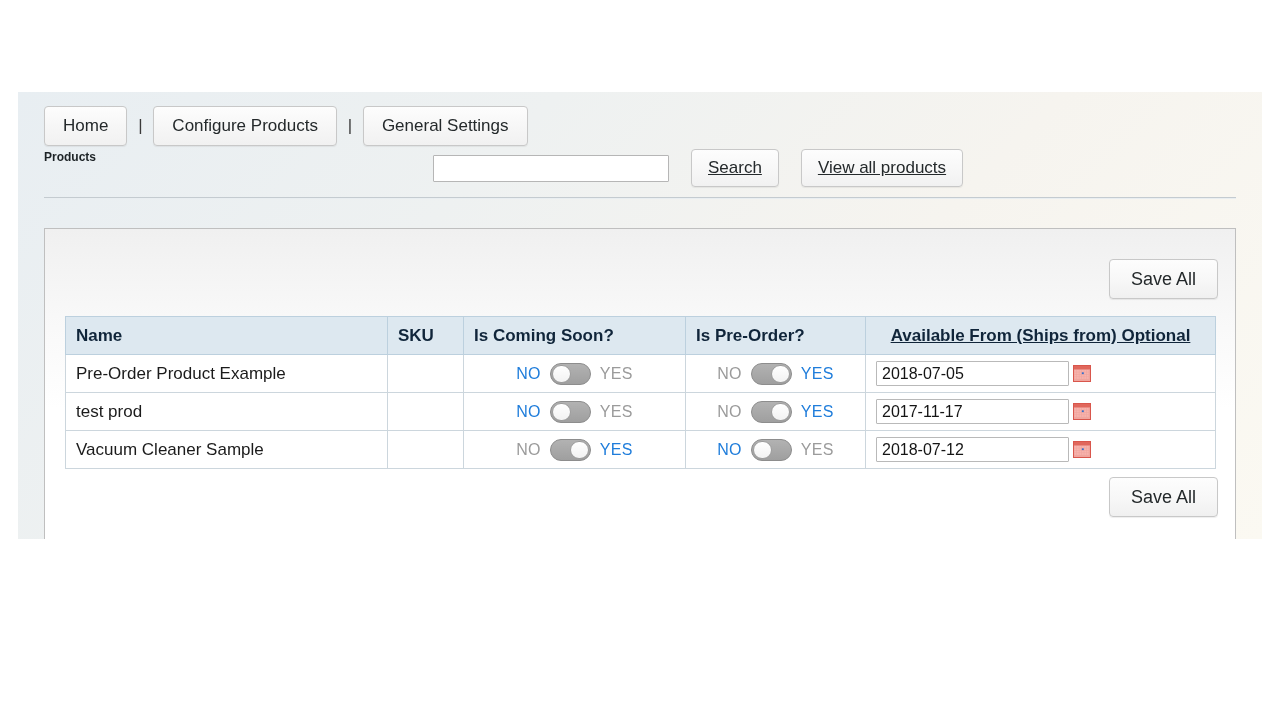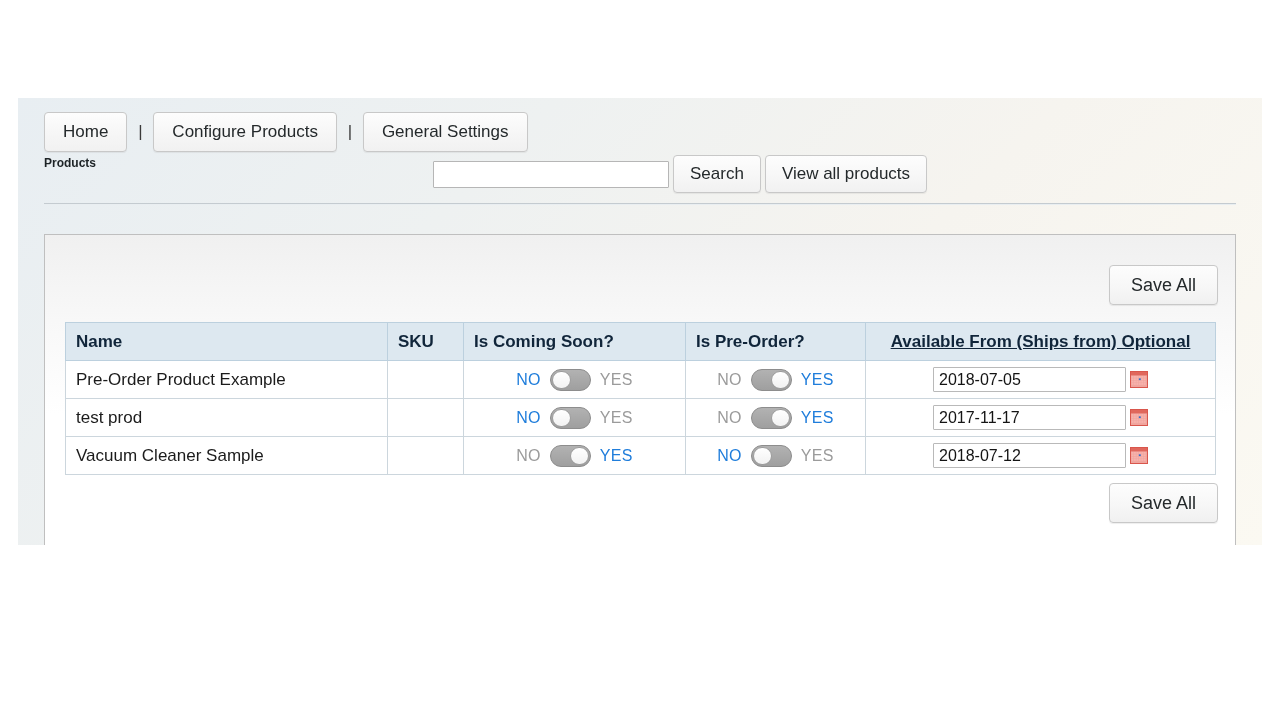--- a/index.html
+++ b/index.html
@@ -10,21 +10,21 @@
     height: 720px;
     background: #ffffff;
     font-family: "Liberation Sans", sans-serif;
     overflow: hidden;
   }
 
   
   #page {
     position: absolute;
     left: 18px;
-    top: 98px;
+    top: 92px;
     width: 1244px;
     height: 447px;
     background:
       linear-gradient(135deg, #e8eef2 0%, #eef1f1 32%, #f6f4ef 62%, #fbf9f2 100%);
     box-sizing: border-box;
     overflow: hidden;
   }
 
   
   #navbar {
@@ -95,30 +95,31 @@
     color: #222;
     border-radius: 1px;
     font-family: "Liberation Sans", sans-serif;
   }
   .action-btn {
     display: inline-flex;
     align-items: center;
     justify-content: center;
     height: 36px;
     padding: 0 16px;
-    margin-left: 4px;
+    margin-left: 22px;
     font-size: 17px;
     color: #24292b;
     background: linear-gradient(180deg, #fdfdfd 0%, #f7f7f7 55%, #f1f1f1 100%);
     border: 1px solid #c8c8c8;
     border-radius: 4px;
     box-shadow: 0 1px 1px rgba(0,0,0,0.06);
     cursor: pointer;
     white-space: nowrap;
     font-family: "Liberation Sans", sans-serif;
+    text-decoration: underline;
   }
 
   #hrule {
     position: absolute;
     left: 26px;
     top: 105px;
     width: 1192px;
     height: 0;
     border-top: 1px solid #c4cbd0;
     border-bottom: 1px solid #e9eef1;
@@ -238,21 +239,20 @@
     transition: none;
   }
   .switch.pos-left  .knob { left: 1px; }
   .switch.pos-right .knob { right: 1px; }
 
   
   .date-cell {
     display: flex;
     align-items: center;
     gap: 0px;
-    justify-content: center;
   }
   .date-input {
     width: 193px;
     height: 25px;
     box-sizing: border-box;
     border: 1px solid #b9b9b9;
     background: #ffffff;
     font-size: 16px;
     color: #141414;
     padding: 0 5px;

